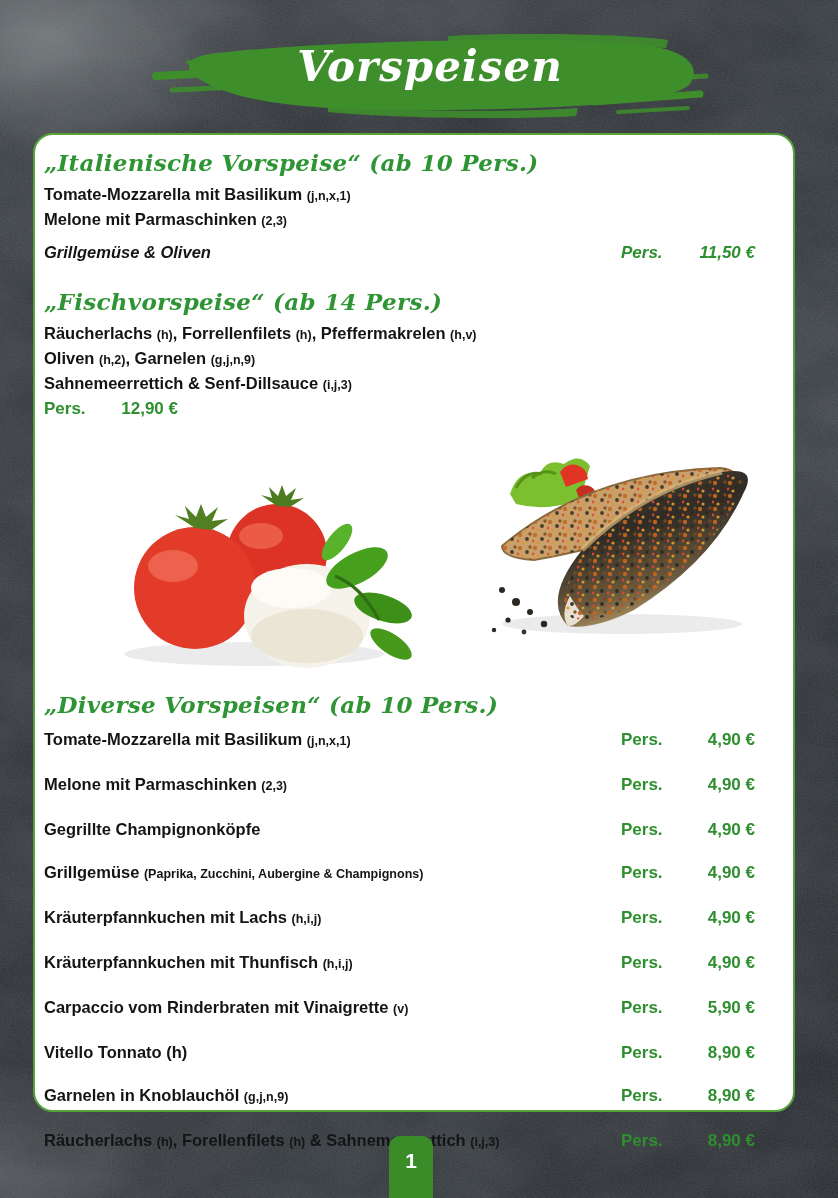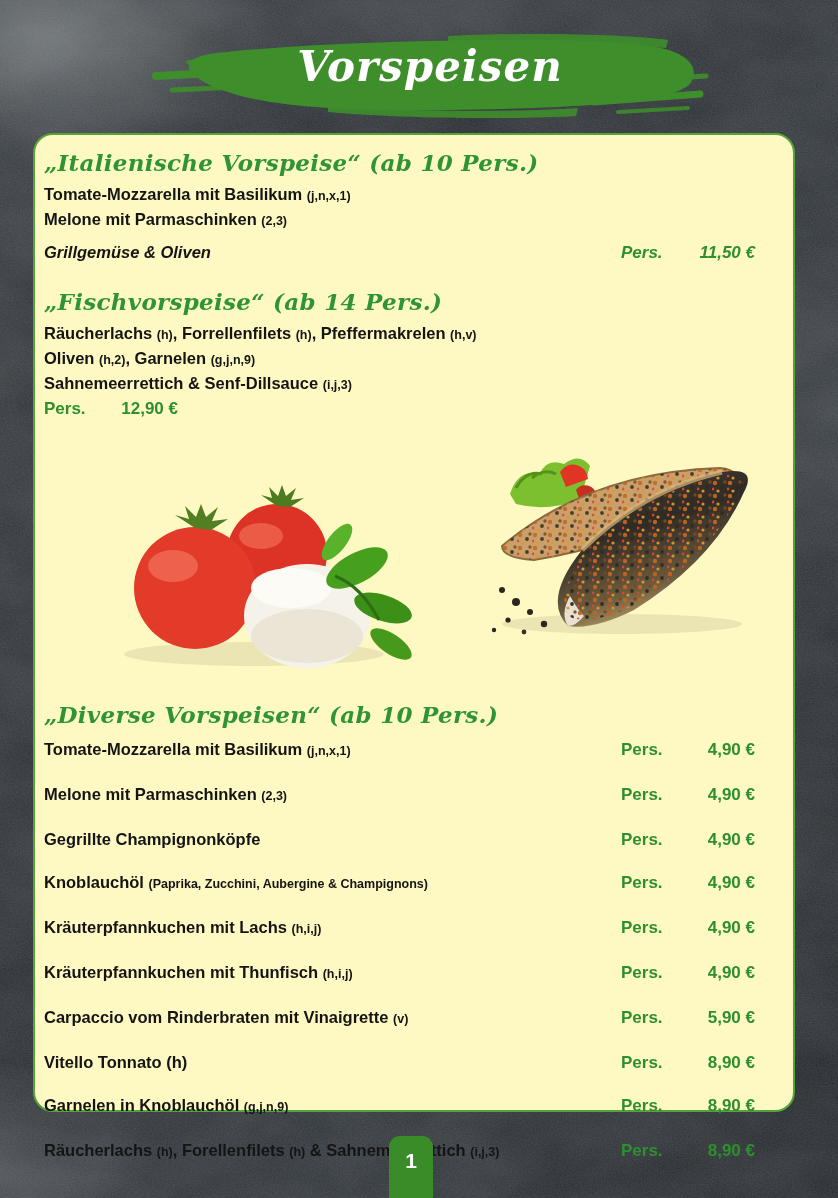--- a/index.html
+++ b/index.html
@@ -24,41 +24,41 @@
   .brush-title {
     position:absolute; left:0; top:24px; width:100%;
     text-align:center; color:#ffffff;
     font-family:"DejaVu Serif", serif; font-style:italic; font-weight:bold;
     font-size:42px; letter-spacing:1px;
   }
 
   
   .card {
     position:absolute; left:33px; top:133px; width:762px; height:979px; z-index:1;
-    background:#fef9c3; border:2px solid #57a33b; border-radius:20px;
+    background:#ffffff; border:2px solid #57a33b; border-radius:20px;
     padding:13px 38px 0 9px;
   }
   h2.script {
     font-family:"DejaVu Serif", serif; font-style:italic; font-weight:bold;
     font-size:23px; color:#2f9434; line-height:30px; margin-bottom:5px;
     letter-spacing:0.3px;
   }
   .line { font-size:16.5px; font-weight:bold; color:#141414; line-height:23px; }
   .line .s { font-size:12.5px; }
   .priced { display:flex; align-items:baseline; }
   .priced .item-text { flex:1; }
   .price-col { display:flex; align-items:flex-start; white-space:nowrap; }
   .pers { width:48px; font-size:17px; font-weight:bold; color:#2e8f2f; }
   .amount { width:86px; text-align:right; font-size:17px; font-weight:bold; color:#2e8f2f; }
   .sec-1 .priced { margin-top:8px;font-style:italic; }
   .sec-2 { margin-top:23px; }
   .sec-2 .priced { margin-top:0;flex-direction:column; }
   .photos { position:relative; height:262px; margin-top:8px; }
   .photo { position:absolute; }
-  .sec-3 h2.script { margin-bottom:2px;margin-top:10px; }
+  .sec-3 h2.script { margin-bottom:2px; }
   .sec-3 .row { margin-bottom:20px; }
 
   
   .page-tab {
     position:absolute; left:389px; top:1136px; width:44px; height:62px; z-index:2;
     background:#3a8c28; border-radius:11px 11px 0 0;
     color:#ffffff; font-weight:bold; font-size:21px; text-align:center;
     padding-top:13px;
   }
 </style>
@@ -211,21 +211,21 @@
         </div>
     </div>
     <div class="line priced row">
       <div class="item-text"><span class="t">Gegrillte Champignonköpfe</span></div>
       <div class="price-col">
           <span class="pers">Pers.</span>
           <span class="amount">4,90 €</span>
         </div>
     </div>
     <div class="line priced row">
-      <div class="item-text"><span class="t">Knoblauchöl </span><span class="s">(Paprika, Zucchini, Aubergine &amp; Champignons)</span></div>
+      <div class="item-text"><span class="t">Grillgemüse </span><span class="s">(Paprika, Zucchini, Aubergine &amp; Champignons)</span></div>
       <div class="price-col">
           <span class="pers">Pers.</span>
           <span class="amount">4,90 €</span>
         </div>
     </div>
     <div class="line priced row">
       <div class="item-text"><span class="t">Kräuterpfannkuchen mit Lachs </span><span class="s">(h,i,j)</span></div>
       <div class="price-col">
           <span class="pers">Pers.</span>
           <span class="amount">4,90 €</span>

